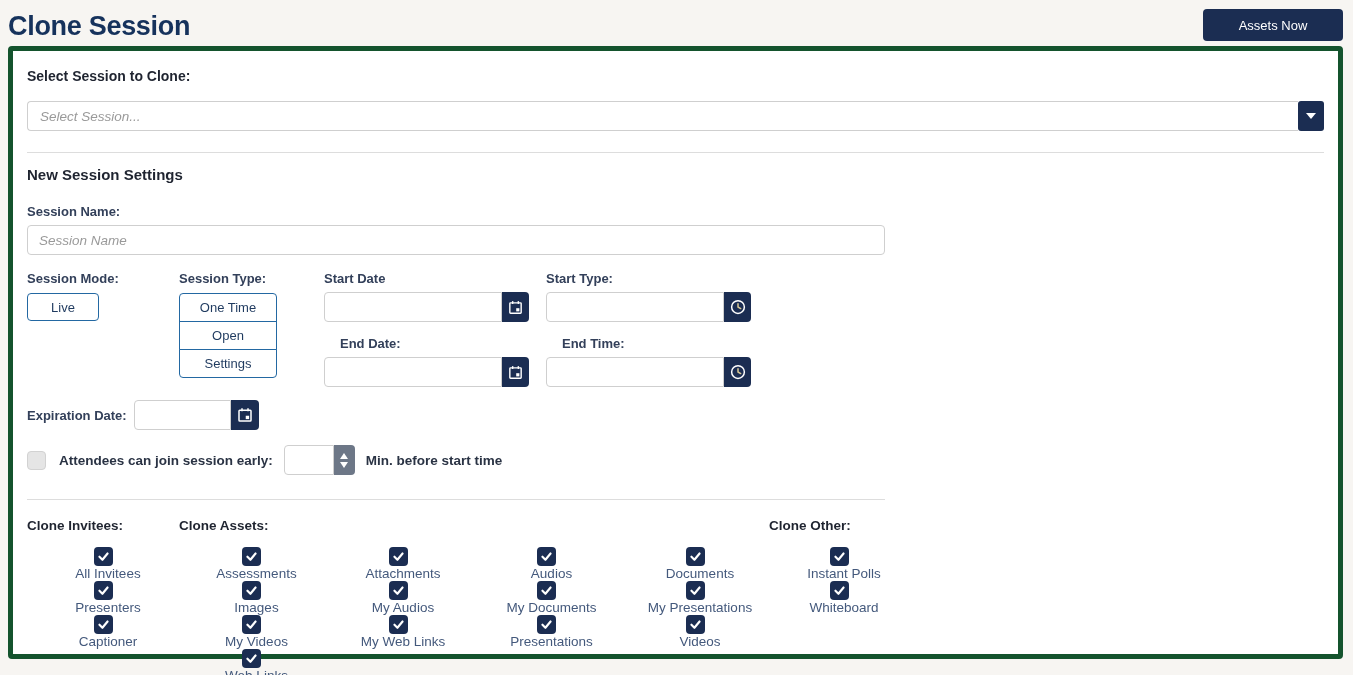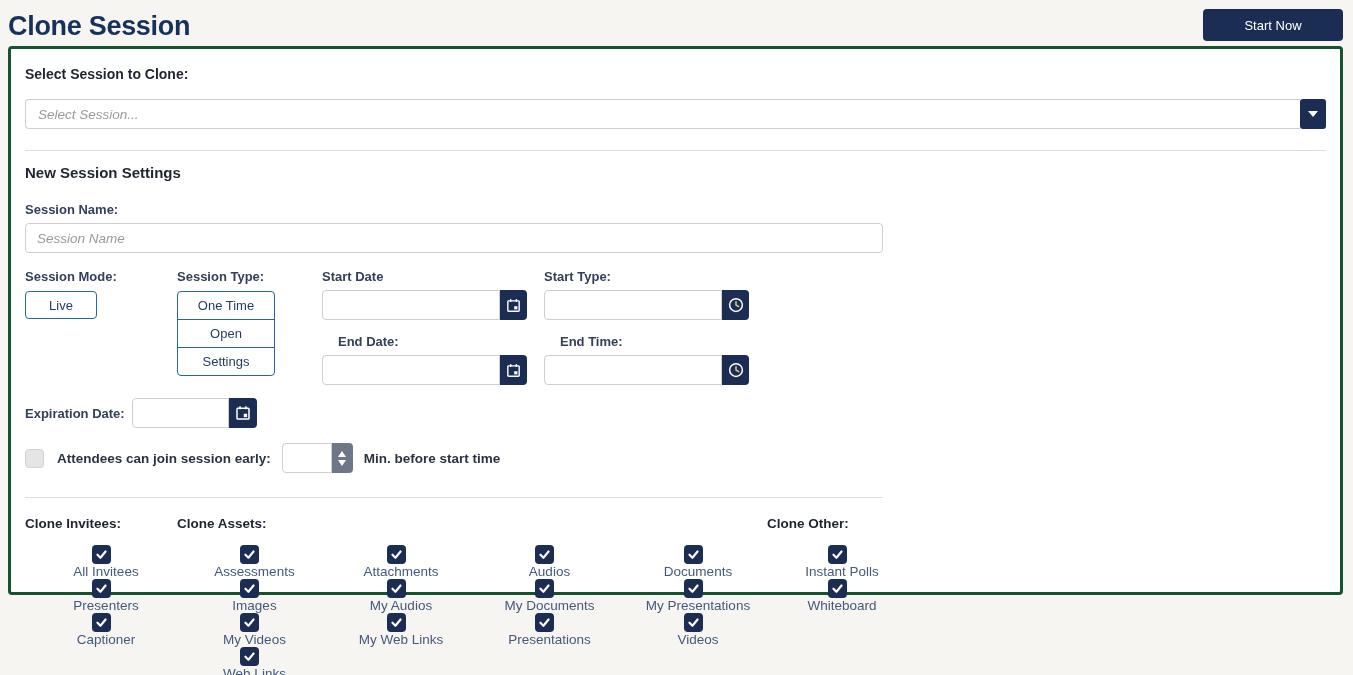--- a/index.html
+++ b/index.html
@@ -12,22 +12,22 @@
   }
   
   .topbar { display:flex; justify-content:space-between; align-items:flex-start; padding:9px 10px 0 8px; height:40px; }
   .page-title { font-size:27px; font-weight:bold; color:#16325c; letter-spacing:-0.3px; line-height:34px; }
   .clone-now-btn {
     width:140px; height:32px; background:#1b2d52; color:#fff; border:none; border-radius:4px;
     font-size:13px; font-family:inherit; cursor:pointer;
   }
   
   .panel {
-    margin:6px 10px 0 8px; height:549px;
-    background:#fff; border:3px solid #14532d; border-radius:4px;
+    margin:6px 10px 0 8px; height:613px;
+    background:#fff; border:5px solid #14532d; border-radius:4px;
     padding:17px 14px 0 14px;
   }
   .sec-label { font-size:14px; font-weight:bold; color:#1f2430; }
   .field-label { font-size:13px; font-weight:bold; color:#33405a; }
   
   .select-row { display:flex; margin-top:17px;align-items:center; }
   .select-box {
     flex:1; height:30px; border:1px solid #cfcfcf; border-right:none; border-radius:4px 0 0 4px;
     display:flex; align-items:center; padding:0 12px; background:#fff;
     font-style:italic; color:#9a9a9a; font-size:13.5px; cursor:pointer;
@@ -99,21 +99,21 @@
   .clone-col-4 { width:149px; } .clone-col-5 { width:148px; } .clone-col-6 { width:140px; }
   .clone-head { font-size:13.5px; font-weight:bold; color:#1f2430; height:20px; margin-bottom:9px; }
   .cb-item { display:flex; align-items:center; height:19px; margin-bottom:15px; cursor:pointer;flex-direction:column; }
   .cb-label { margin-left:10px; font-size:13.5px; color:#44597c; white-space:nowrap; }
 </style>
 </head>
 <body>
 
 <div class="topbar">
   <div class="page-title">Clone Session</div>
-  <button class="clone-now-btn">Start Now</button>
+  <button class="clone-now-btn">Assets Now</button>
 </div>
 
 <div class="panel">
 
   <div class="sec-label">Select Session to Clone:</div>
   <div class="select-row">
     <div class="select-box">Select Session...</div>
     <button class="dd-btn">
       <span class="dd-caret"></span>
     </button>

